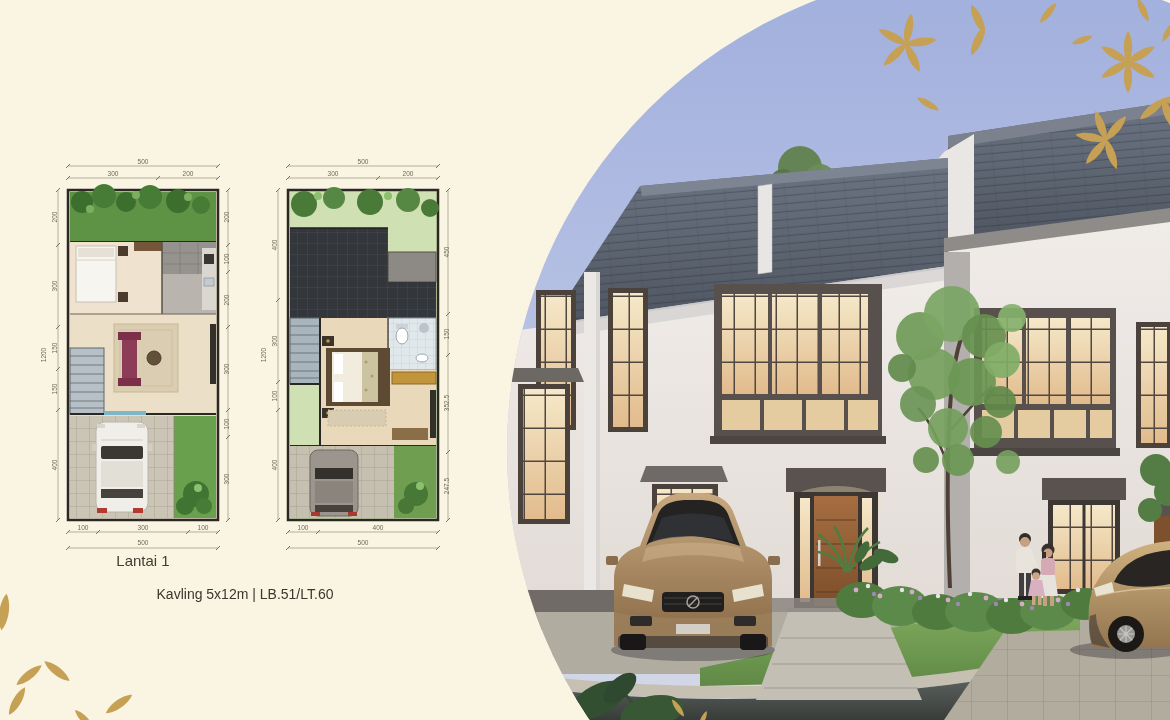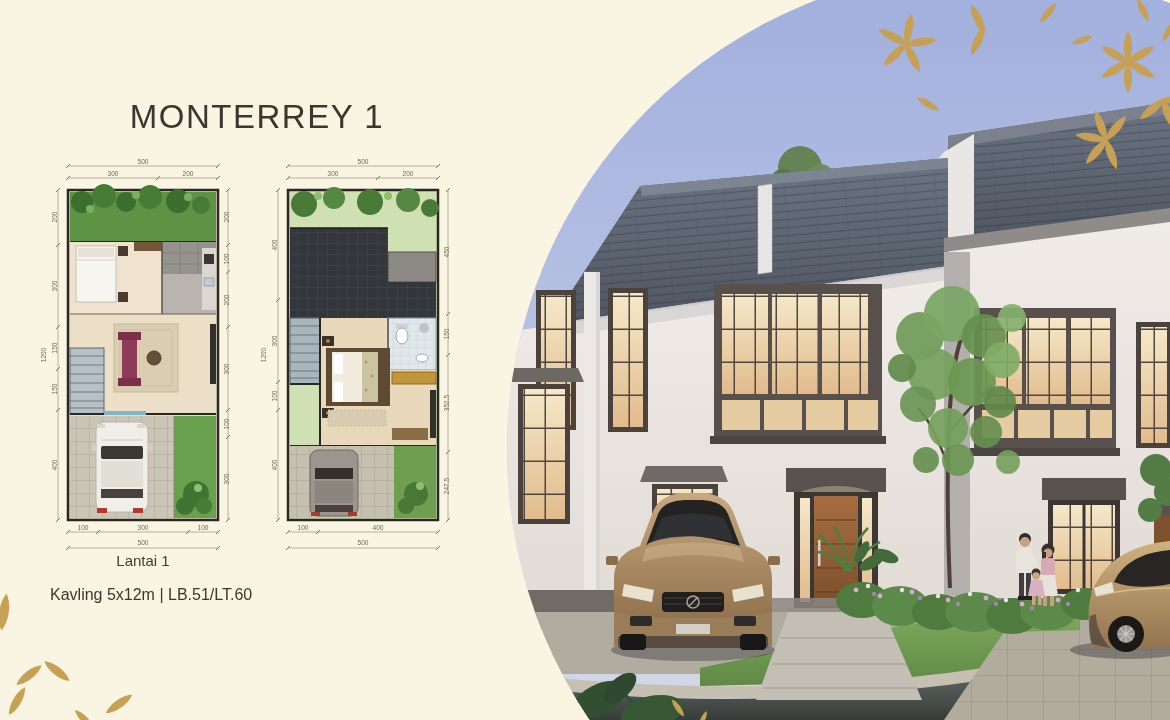--- a/index.html
+++ b/index.html
@@ -4,40 +4,39 @@
 <style>
   html,body{margin:0;padding:0;background:#888;}
   .canvas{position:relative;width:1170px;height:720px;background:#FAF4E2;overflow:hidden;
           font-family:"Liberation Sans",sans-serif;}
   .title{position:absolute;left:92px;top:98px;width:330px;text-align:center;
          font-size:33px;letter-spacing:1.5px;color:#3a372e;font-weight:400;}
   .fp-label{position:absolute;top:552px;width:160px;text-align:center;
             font-size:15px;color:#403d34;}
   .fp-label.l1{left:63px;}
   .fp-label.l2{left:283px;}
-  .spec{position:absolute;left:50px;top:586px;width:390px;
-        font-size:16px;color:#3a372e;}
+  .spec{position:absolute;left:50px;top:586px;width:390px;text-align:center;
+        font-size:14px;color:#3a372e;}
   .photo-circle{position:absolute;left:507px;top:-32px;width:964px;height:964px;
                 border-radius:50%;overflow:hidden;}
   .scene{position:absolute;left:-507px;top:32px;width:1170px;height:720px;}
   .scene svg{position:absolute;left:0;top:0;}
   .fp{position:absolute;width:200px;height:410px;}
   .fp.p1{left:38px;top:156px;}
   .fp.p2{left:258px;top:156px;}
   .dt{font-size:6.5px;fill:#6e6857;}
   .dl{stroke:#968f7a;stroke-width:0.7;fill:none;}
   .tk{stroke:#6e6857;stroke-width:0.9;fill:none;}
   .petals{position:absolute;left:0;top:0;pointer-events:none;}
 </style>
 </head>
 <body>
 
 <div class="canvas">
 
-  <div class="title">MONTERREY 1</div>
 
   <svg class="fp p1" viewBox="0 0 200 410">
     <defs>
       <pattern id="pv1" width="13" height="13" patternUnits="userSpaceOnUse">
         <path d="M13,0 V13 M0,13 H13" stroke="rgba(118,110,92,.45)" stroke-width="0.8" fill="none"></path>
       </pattern>
     </defs>
 
     <g>
       <path class="dl" d="M30,10 H180"></path>

